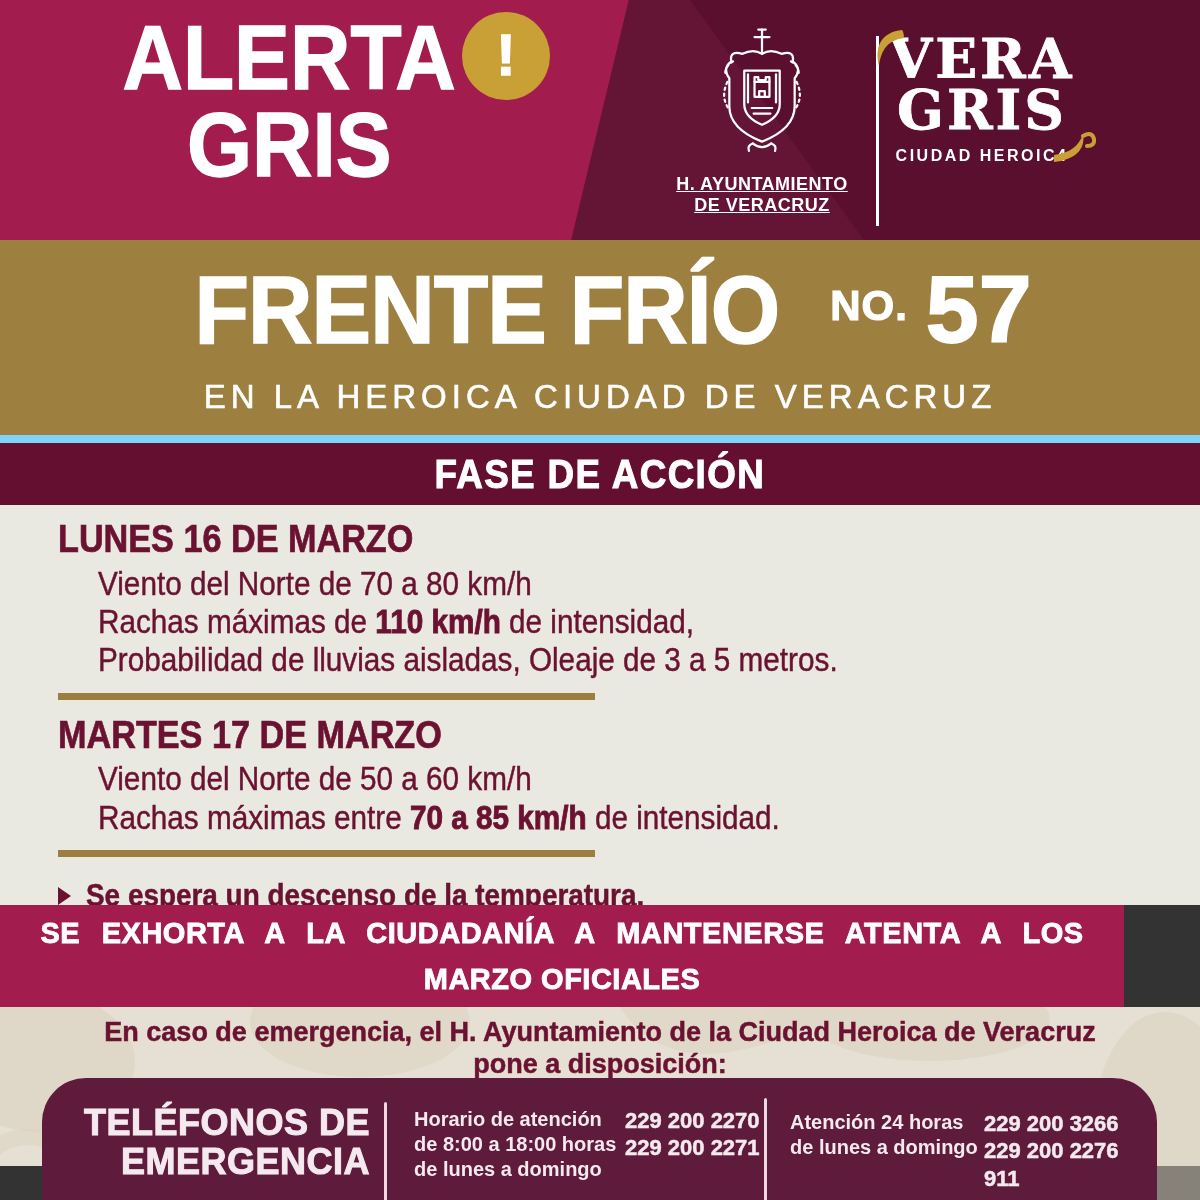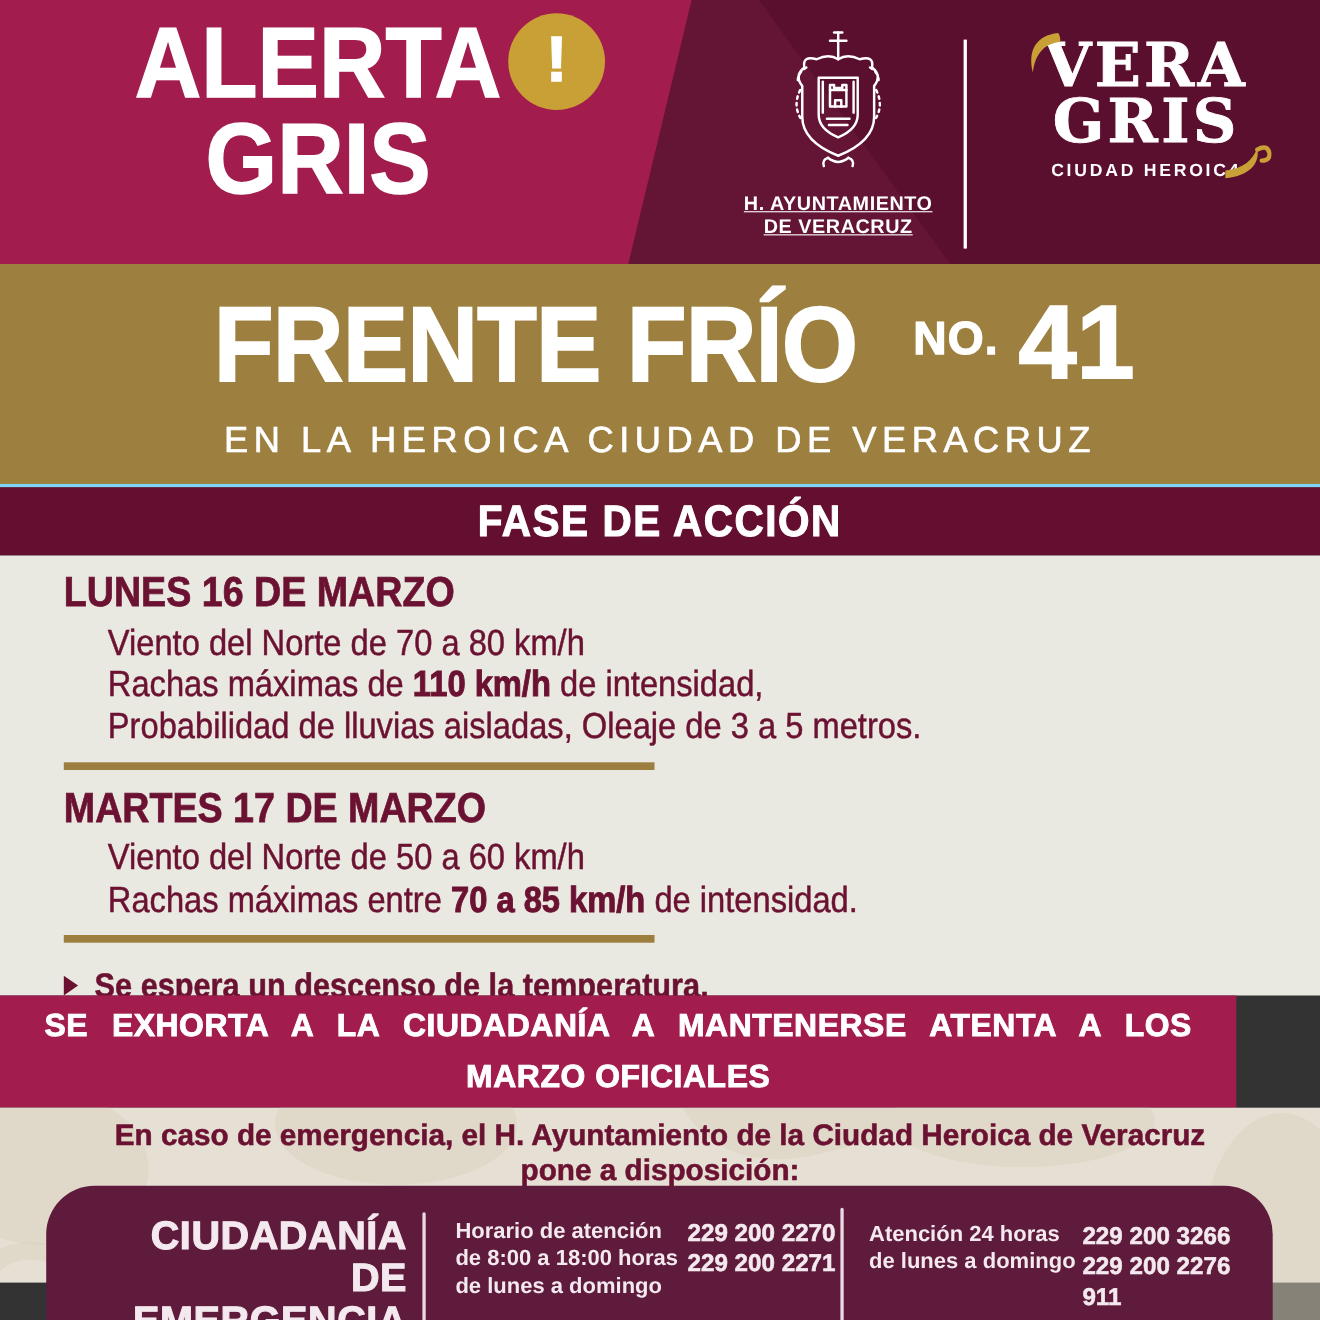--- a/index.html
+++ b/index.html
@@ -20,31 +20,31 @@
     clip-path:polygon(0 0, 52.4% 0, 47.6% 100%, 0 100%); }
   .alerta { position:absolute; left:8px; top:14px; width:562px; text-align:center;
     color:#fff; font-weight:700; font-size:91px; line-height:.96; letter-spacing:0;
     -webkit-text-stroke:1.4px #fff; }
   .alert-circle { position:absolute; left:462px; top:12px; width:88px; height:88px;
     border-radius:50%; background:#C9A035; display:flex; align-items:center; justify-content:center; }
   .alert-circle span { color:#fff; font-size:58px; font-weight:700; -webkit-text-stroke:1.5px #fff; transform:translateY(-2px); }
   .crest { position:absolute; left:664px; top:24px; width:196px; text-align:center; color:#fff; }
   .crest-caption { margin-top:6px; font-size:18px; font-weight:700; line-height:1.18; letter-spacing:.5px;text-decoration:underline; }
   .header-divider { position:absolute; left:876px; top:36px; width:3px; height:190px; background:#fff; }
-  .logo { position:absolute; left:926px; top:34px; width:232px; text-align:center; color:#fff; }
+  .logo { position:absolute; left:866px; top:34px; width:232px; text-align:center; color:#fff; }
   .logo-word { font-family:"DejaVu Serif","Liberation Serif",serif; font-weight:700;
     font-size:55px; line-height:.92; letter-spacing:3px; -webkit-text-stroke:.8px #fff; }
   .swash { position:absolute; }
   .swash-left { left:6px; top:-6px; }
   .swash-right { right:2px; top:96px; }
   .logo-caption { margin-top:12px; font-size:16px; font-weight:700; letter-spacing:2.5px; }
 
   
   .gold-band { position:absolute; left:0; top:240px; width:1200px; height:203px;
-    background:#9D8040; border-bottom:3px solid #7dd3fc;
+    background:#9D8040; border-bottom:8px solid #7dd3fc;
     display:flex; flex-direction:column; align-items:center; justify-content:center; color:#fff; }
   .banner-title-row { display:flex; align-items:center; justify-content:center; margin-top:2px; }
   .banner-title { font-size:97px; font-weight:700; letter-spacing:-1px; line-height:1;
     -webkit-text-stroke:1.6px #fff; }
   .banner-no { font-size:42px; font-weight:700; -webkit-text-stroke:1.2px #fff;
     margin-left:26px; transform:translateY(-4px); letter-spacing:1px; }
   .banner-num { font-size:95px; font-weight:700; line-height:1; -webkit-text-stroke:1.8px #fff; margin-left:18px; }
   .banner-subtitle { margin-top:20px; font-size:33px; font-weight:400; letter-spacing:5px; -webkit-text-stroke:.6px #fff; }
 
   
@@ -151,21 +151,21 @@
         <path d="M31 6 q9 -5 11 3 q1 7 -7 7" fill="none" stroke="#C9A035" stroke-width="4" stroke-linecap="round"></path>
       </svg>
       <div class="logo-caption">CIUDAD HEROIC4</div>
     </div>
   </header>
 
   <section class="gold-band">
     <div class="banner-title-row">
       <span class="banner-title sxc">FRENTE FRÍO</span>
       <span class="banner-no">NO.</span>
-      <span class="banner-num">41</span>
+      <span class="banner-num">57</span>
     </div>
     <div class="banner-subtitle">EN LA HEROICA CIUDAD DE VERACRUZ</div>
   </section>
 
   <section class="fase-band">
     <span class="sxc">FASE DE ACCIÓN</span>
   </section>
 
   <section class="content">
     <div class="day-heading"><span class="sx">LUNES 16 DE MARZO</span></div>
@@ -197,21 +197,21 @@
         <ellipse cx="930" cy="12" rx="120" ry="42"></ellipse>
         <ellipse cx="1165" cy="115" rx="70" ry="110"></ellipse>
       </g>
       <circle cx="28" cy="182" r="52" fill="none" stroke="#D9D1BE" stroke-width="16" opacity="0.5"></circle>
     </svg>
     <div class="intro intro1">En caso de emergencia, el H. Ayuntamiento de la Ciudad Heroica de Veracruz</div>
     <div class="intro">pone a disposición:</div>
 
     <div class="phone-box">
       <div class="pb-title">
-        <div>CIUDADANÍA DE</div>
+        <div>TELÉFONOS DE</div>
         <div>EMERGENCIA</div>
       </div>
       <div class="pb-div pb-div1"></div>
       <div class="pb-col pb-sched">
         <div>Horario de atención</div>
         <div>de 8:00 a 18:00 horas</div>
         <div>de lunes a domingo</div>
       </div>
       <div class="pb-col pb-nums pb-nums1">
         <div>229 200 2270</div>

